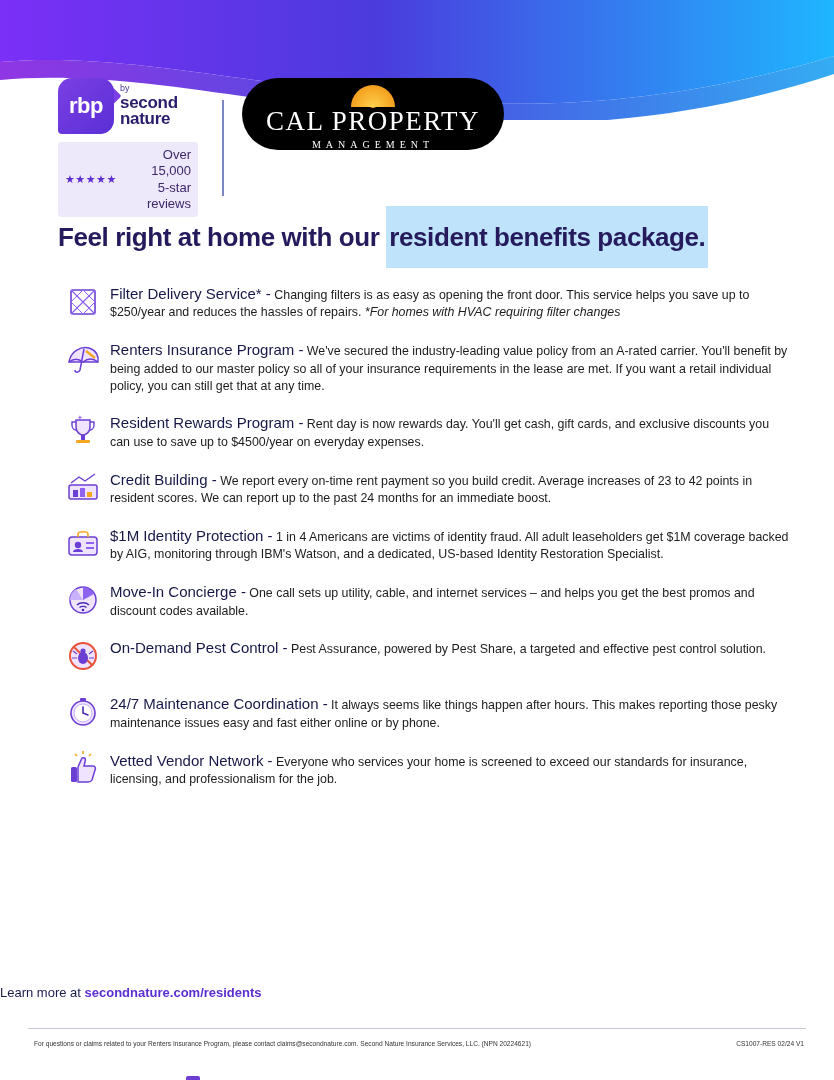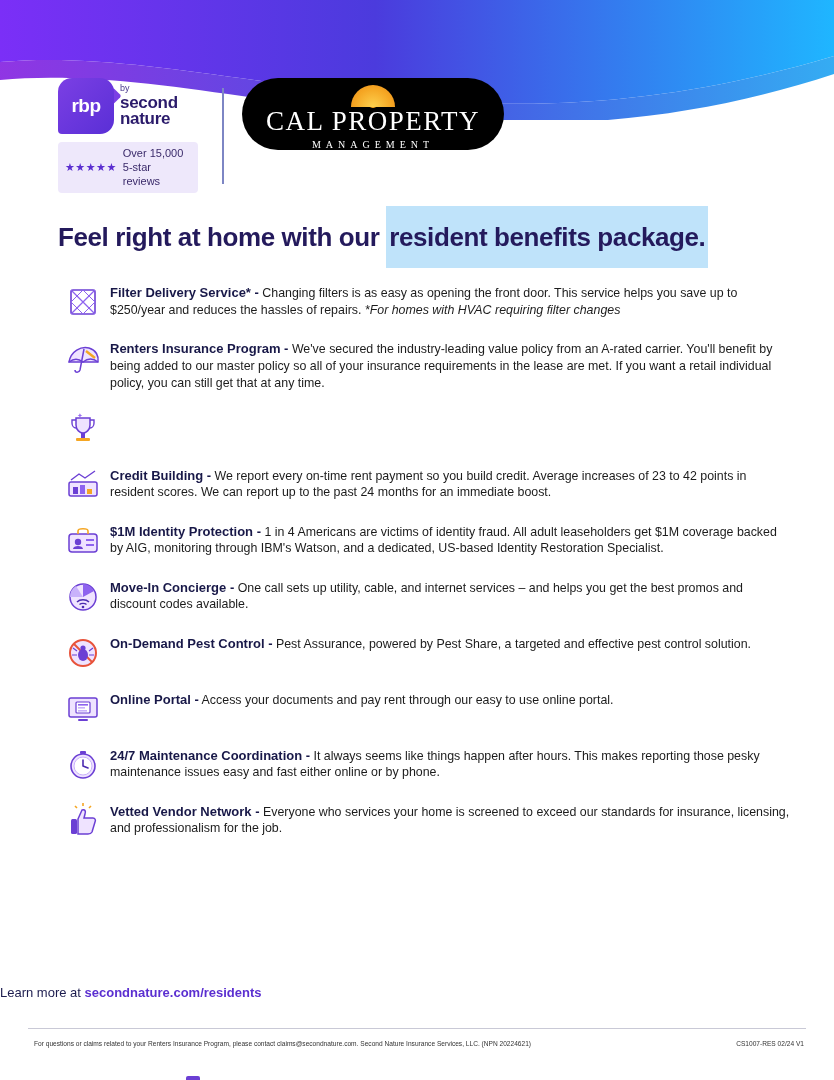--- a/index.html
+++ b/index.html
@@ -54,21 +54,21 @@
     position: absolute;
     right: -5px; top: 12px;
     width: 12px; height: 12px;
     background: #7b3fe4;
     transform: rotate(45deg);
     border-radius: 2px;
     z-index: -1;
   }
   .rbp-badge span {
     color: #fff;
-    font-size: 19px;
+    font-size: 22px;
     font-weight: bold;
     letter-spacing: -0.5px;
   }
   .rbp-by {
     font-size: 9px;
     color: #4b3a8f;
     line-height: 1.1;
     margin-bottom: 1px;
   }
   .rbp-brand {
@@ -87,23 +87,24 @@
     align-items: center;
     gap: 6px;
     width: 140px;
   }
   .stars {
     color: #5b2fd0;
     font-size: 11px;
     letter-spacing: 0.5px;
   }
   .stars-text {
-    font-size: 11px;
+    font-size: 13px;
     color: #3a2a6a;
     line-height: 1.25;
+    text-align: right;
   }
   .divider-v {
     width: 2px;
     background: #7d86c4;
     height: 96px;
     margin: 0 18px 0 16px;
     align-self: center;
   }
   .cpm-logo {
     width: 262px;
@@ -197,22 +198,22 @@
     position: relative;
   }
   .text-cell {
     font-size: 12.4px;
     line-height: 1.36;
     color: #1c1c1c;
     padding-top: 3px;
   }
   .text-cell b {
     color: #181848;
-    font-weight: bold;
-    font-size: 13px;
+    font-weight: normal;
+    font-size: 15px;
   }
   .text-cell i {
     font-style: italic;
   }
 
   
   .learn {
     position: absolute;
     top: 985px;
     left: 0;
@@ -364,20 +365,23 @@
         <svg width="38" height="38" viewBox="0 0 38 38">
           <path d="M12 8 H26 V15 C26 20 22 23 19 23 C16 23 12 20 12 15 Z" fill="#efe3ff" stroke="#6b3fd4" stroke-width="1.5"></path>
           <path d="M12 10 H8 V13 C8 16 10 18 12 18" fill="none" stroke="#6b3fd4" stroke-width="1.4"></path>
           <path d="M26 10 H30 V13 C30 16 28 18 26 18" fill="none" stroke="#6b3fd4" stroke-width="1.4"></path>
           <rect x="17" y="23" width="4" height="5" fill="#6b3fd4"></rect>
           <rect x="12" y="28" width="14" height="3" rx="1" fill="#f5a623"></rect>
           <text x="13" y="8" fill="#9a6ff0" font-size="7">✦</text>
         </svg>
       </div>
     </div>
+    <div class="text-cell">
+      <b>Resident Rewards Program -</b><span> Rent day is now rewards day. You'll get cash, gift cards, and exclusive discounts you can use to save up to $4500/year on everyday expenses.</span>
+    </div>
   </div>
 
   <div class="benefit">
     <div class="icon-cell">
       <div class="icon-box">
         <svg width="38" height="38" viewBox="0 0 38 38">
           <rect x="5" y="16" width="28" height="14" rx="2" fill="#efe3ff" stroke="#6b3fd4" stroke-width="1.5"></rect>
           <rect x="9" y="21" width="5" height="7" fill="#6b3fd4"></rect>
           <rect x="16" y="19" width="5" height="9" fill="#8e63ef"></rect>
           <rect x="23" y="23" width="5" height="5" fill="#f5a623"></rect>
@@ -436,37 +440,20 @@
           <circle cx="19" cy="14" r="2.6" fill="#6b3fd4"></circle>
           <path d="M13 17 L9 14 M13 21 L8 21 M25 17 L29 14 M25 21 L30 21" stroke="#6b3fd4" stroke-width="1.2"></path>
         </svg>
       </div>
     </div>
     <div class="text-cell">
       <b>On-Demand Pest Control -</b><span> Pest Assurance, powered by Pest Share, a targeted and effective pest control solution.</span>
     </div>
   </div>
 
-  <div class="benefit">
-    <div class="icon-cell">
-      <div class="icon-box">
-        <svg width="38" height="38" viewBox="0 0 38 38">
-          <rect x="5" y="8" width="28" height="19" rx="2" fill="#efe3ff" stroke="#6b3fd4" stroke-width="1.5"></rect>
-          <rect x="12" y="12" width="14" height="11" rx="1" fill="#fff" stroke="#6b3fd4" stroke-width="1.2"></rect>
-          <rect x="14" y="14" width="10" height="1.6" fill="#8e63ef"></rect>
-          <rect x="14" y="17" width="7" height="1.6" fill="#c9b2fb"></rect>
-          <rect x="14" y="20" width="9" height="1.6" fill="#c9b2fb"></rect>
-          <rect x="14" y="29" width="10" height="2" rx="1" fill="#6b3fd4"></rect>
-        </svg>
-      </div>
-    </div>
-    <div class="text-cell">
-      <b>Online Portal -</b><span> Access your documents and pay rent through our easy to use online portal.</span>
-    </div>
-  </div>
 
   <div class="benefit">
     <div class="icon-cell">
       <div class="icon-box">
         <svg width="38" height="38" viewBox="0 0 38 38">
           <circle cx="19" cy="20" r="12" fill="#efe3ff" stroke="#6b3fd4" stroke-width="1.6"></circle>
           <circle cx="19" cy="20" r="9" fill="#fff" stroke="#c9b2fb" stroke-width="1"></circle>
           <path d="M19 20 L19 14 M19 20 L24 22" stroke="#4b2bb0" stroke-width="1.6" stroke-linecap="round"></path>
           <rect x="16" y="5" width="6" height="3" rx="1" fill="#6b3fd4"></rect>
         </svg>

